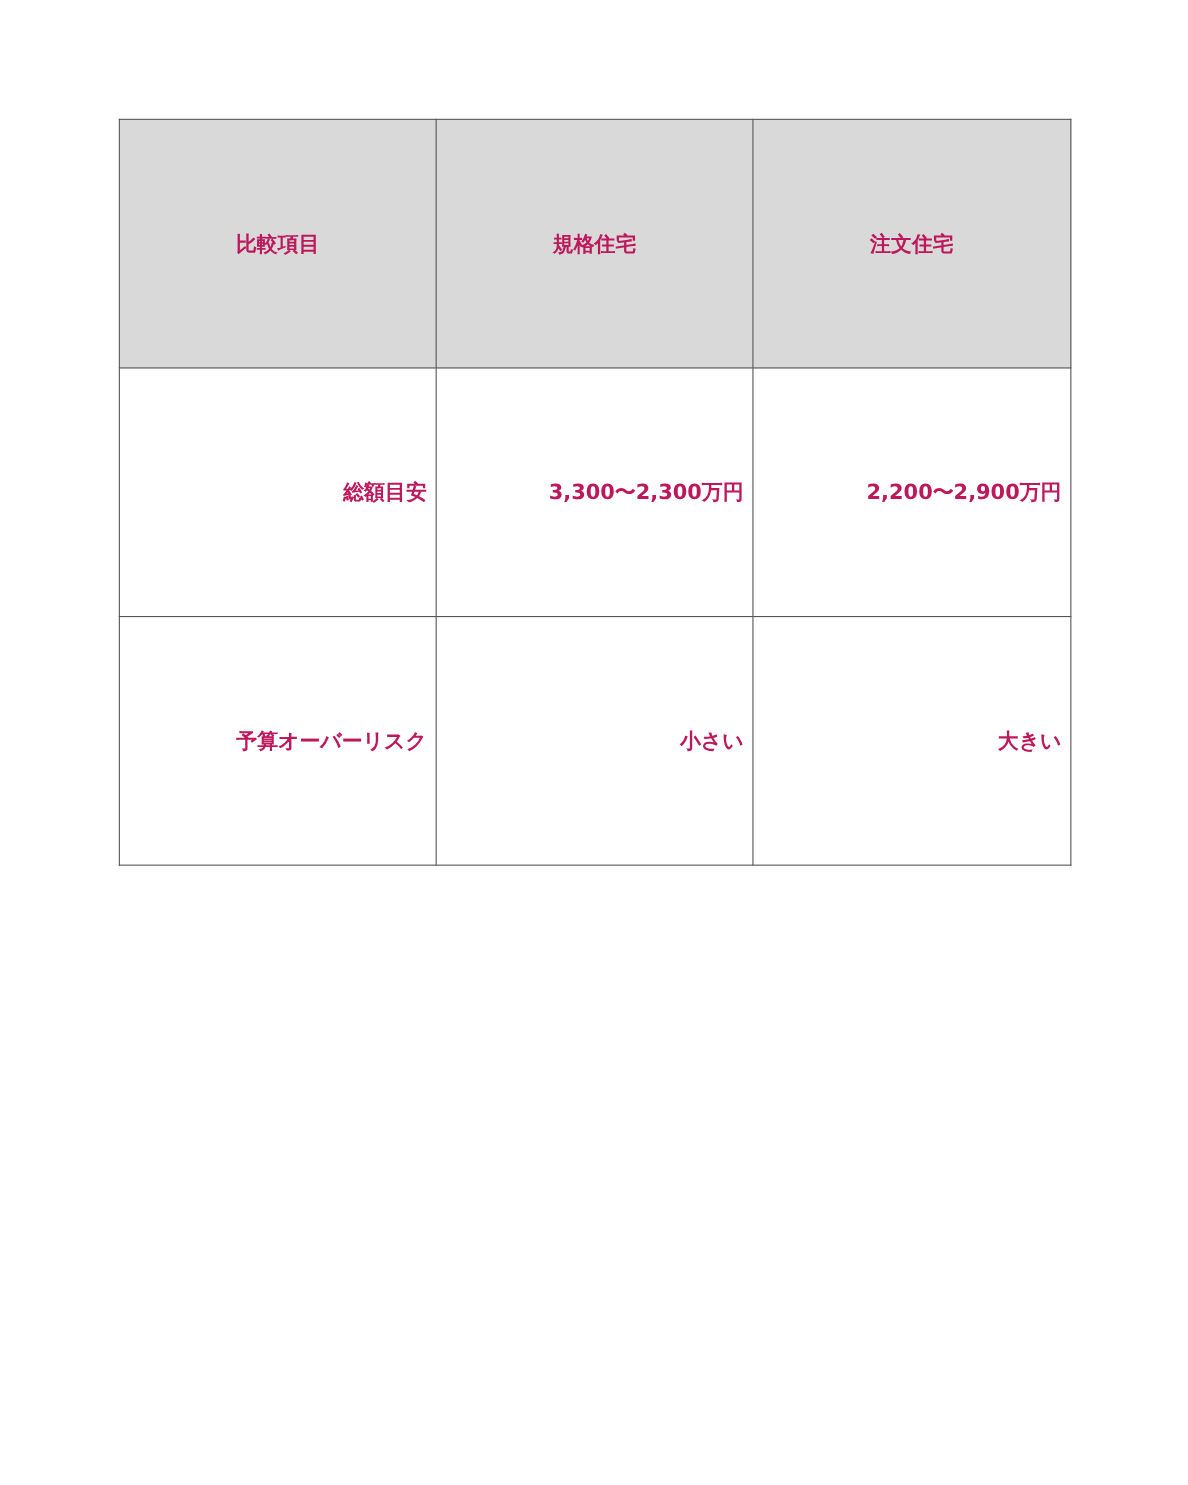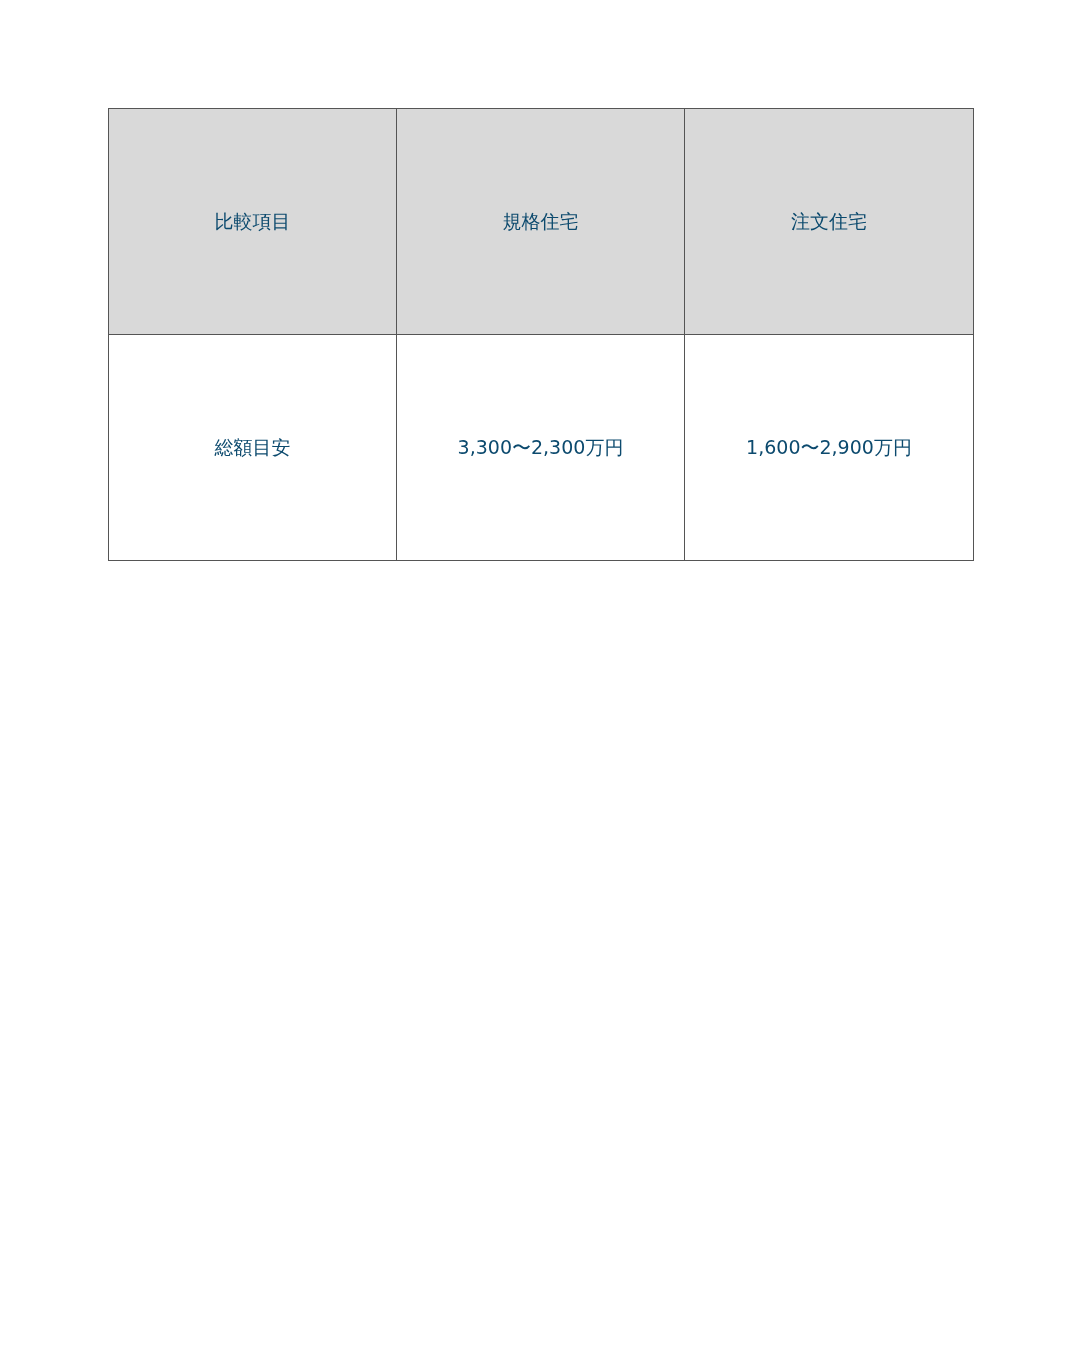--- a/index.html
+++ b/index.html
@@ -3,24 +3,24 @@
 <meta charset="utf-8">
 <style>
   html, body { margin:0; padding:0; background:#ffffff; }
   body { width:1080px; height:1350px; position:relative; font-family:"DejaVu Sans", "Liberation Sans", sans-serif; }
   table.cmp {
     position:absolute; left:108px; top:108px;
     width:865px; border-collapse:collapse; table-layout:fixed;
   }
   table.cmp th, table.cmp td {
     border:1px solid #555555; height:225px; padding:0 8px;
-    font-size:19px; font-weight:normal; color:#0c4a6e; vertical-align:middle;
+    font-size:19px; font-weight:bold; color:#be185d; vertical-align:middle;
   }
   table.cmp th { background:#d9d9d9; text-align:center; }
-  table.cmp td { background:#ffffff; text-align:center; }
+  table.cmp td { background:#ffffff; text-align:right; }
 </style>
 </head>
 <body>
 
 <table class="cmp">
   <colgroup>
       <col style="width:288px">
       <col style="width:288px">
       <col style="width:289px">
     </colgroup>
@@ -28,16 +28,21 @@
     <tr>
       <th>比較項目</th>
       <th>規格住宅</th>
       <th>注文住宅</th>
     </tr>
   </thead>
   <tbody>
     <tr>
       <td>総額目安</td>
       <td>3,300〜2,300万円</td>
-      <td>1,600〜2,900万円</td>
+      <td>2,200〜2,900万円</td>
+    </tr>
+    <tr>
+      <td>予算オーバーリスク</td>
+      <td>小さい</td>
+      <td>大きい</td>
     </tr>
   </tbody>
 </table>
 
 </body></html>

